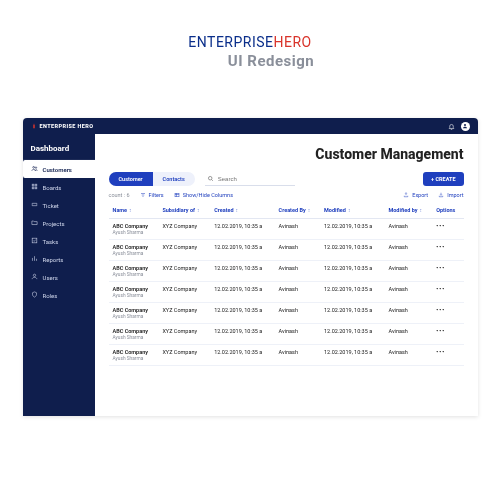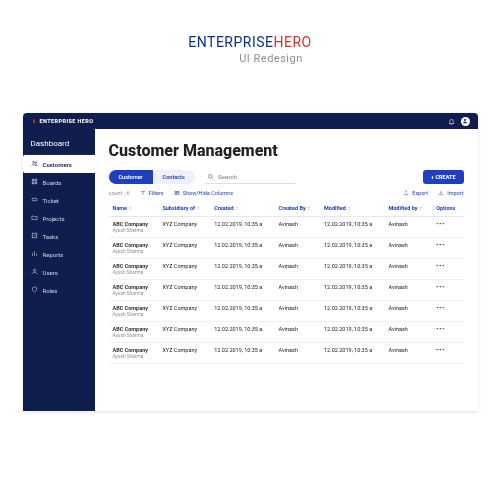--- a/index.html
+++ b/index.html
@@ -19,23 +19,23 @@
     padding-bottom: 18px;
   }
   .hero .logo {
     font-weight: 400;
     font-size: 14px;
     letter-spacing: 0.5px;
   }
   .hero .logo .blue { color: #0a2e8a; }
   .hero .logo .red  { color: #d9342b; }
   .hero .sub {
-    font-size: 11px;
+    font-size: 15px;
     color: #8a8f9a;
-    font-weight: 400;
+    font-weight: 700;
     margin-top: 2px;
     letter-spacing: 0.5px;
     margin-left: 42px;
   }
   
   .app {
     width: 455px;
     margin: 30px auto 0 auto;
     border-radius: 4px 4px 0 0;
     overflow: hidden;
@@ -73,21 +73,21 @@
   .sidebar {
     width: 72px;
     background: #0f1e4d;
     color: #cfd6eb;
     padding-top: 4px;
     display:flex;
     flex-direction:column;
   }
   .sidebar .title {
     color: #fff;
-    font-weight: 400;
+    font-weight: 700;
     font-size: 8px;
     padding: 6px 8px 6px 8px;
     border-bottom: 1px solid rgba(255,255,255,.06);
   }
   .sidebar .item {
     display: flex;
     align-items: center;
     gap: 5px;
     padding: 5px 8px;
     font-size: 6px;
@@ -103,23 +103,24 @@
   .sidebar .item svg { width: 7px; height: 7px; flex-shrink:0; }
   .sidebar .item.active svg { stroke:#0f1e4d; }
 
   .main {
     flex: 1;
     background: #fff;
     padding: 12px 14px 0 14px;
     overflow:hidden;
   }
   .main h1 {
-    font-size: 16px;
+    font-size: 14px;
     font-weight: 800;
     margin-bottom: 10px;
+    text-align: right;
   }
 
   .controls {
     display: flex;
     align-items: center;
     gap: 6px;
     margin-bottom: 6px;
   }
   .seg {
     display: flex;

